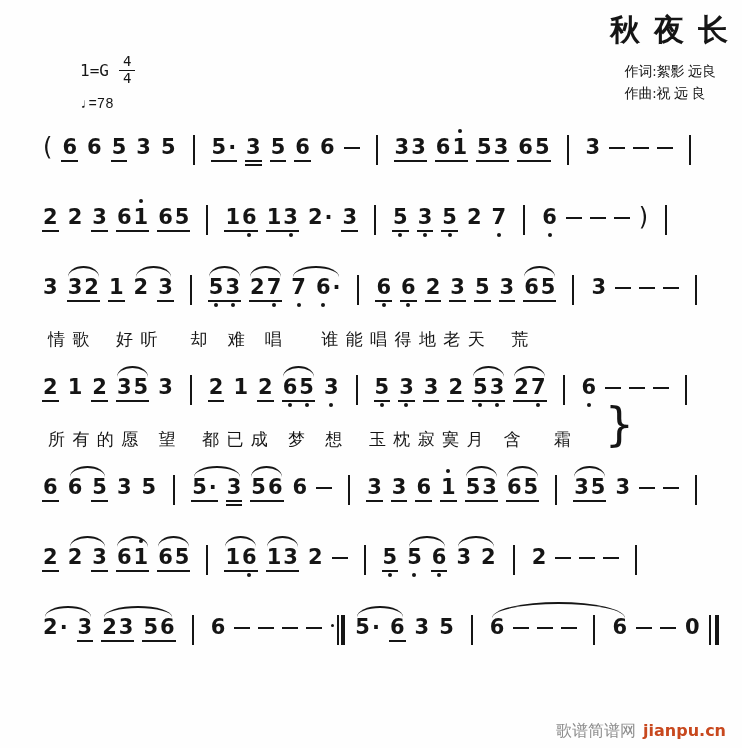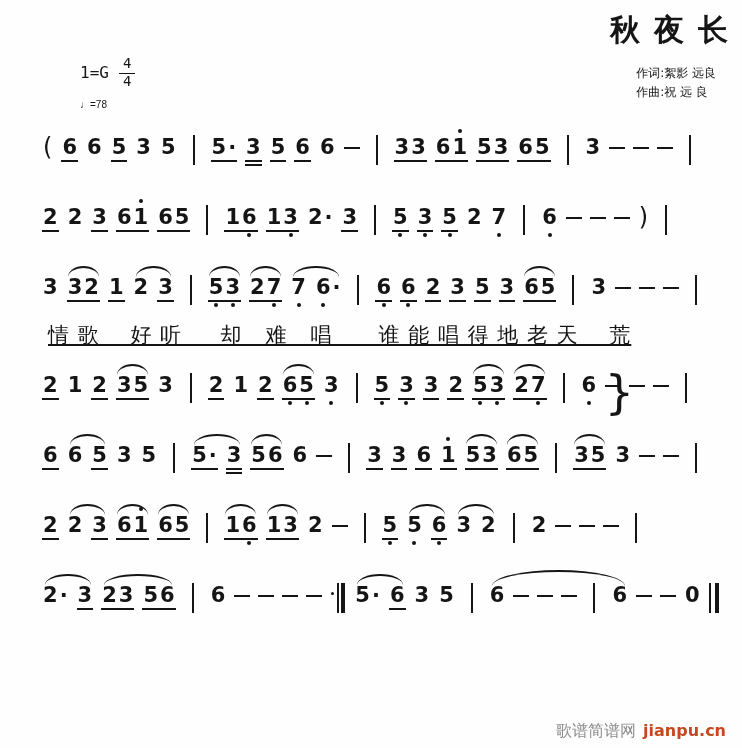--- a/index.html
+++ b/index.html
@@ -5,22 +5,22 @@
   html,body{margin:0;padding:0;background:#ddd;}
   .page{width:742px;height:748px;background:#fefefe;position:relative;overflow:hidden;
         font-family:"DejaVu Sans","Liberation Sans",sans-serif;color:#151515;margin:0 auto;}
   h1{margin:10px 0 0;text-align:right;font-family:"Liberation Serif","DejaVu Serif",serif;
      font-size:30px;font-weight:bold;letter-spacing:14px;padding-left:14px;}
   .meta{display:flex;justify-content:space-between;align-items:center;padding:4px 26px 0 80px;height:56px;}
   .keyrow{display:flex;align-items:center;gap:10px;font-size:16px;font-family:"DejaVu Sans Mono","Liberation Mono",monospace;}
   .meter{display:inline-block;text-align:center;font-size:14px;line-height:1.1;}
   .meter b{display:block;font-weight:normal;}
   .meter b:first-child{border-bottom:1px solid #151515;padding:0 4px 1px;}
-  .temporow{font-size:10px;margin-top:10px;font-family:Liberation Sans, sans-serif;}
-  .credits{font-size:12px;line-height:1.55;}
+  .temporow{font-size:14px;margin-top:10px;font-family:Liberation Mono, monospace;}
+  .credits{font-size:14px;line-height:1.55;font-family:Liberation Serif, serif;}
   #score{padding:0 12px 0 42px;}
   .line{position:relative;margin-top:12px;}
   .notes{display:flex;align-items:flex-start;gap:8px;position:relative;padding-top:14px;min-height:44px;}
   .tok{position:relative;font-size:21px;font-weight:bold;line-height:1;display:inline-flex;flex:none;}
   .tok.u1,.tok.u2{border-bottom:2px solid #151515;padding-bottom:2px;}
   .tok.u2::after{content:"";position:absolute;left:0;right:0;bottom:-6px;height:2px;background:#151515;}
   .tok.paren{font-weight:normal;font-size:24px;margin-top:-2px;}
   .ch{position:relative;display:inline-block;padding:0 1px;font-style:normal;}
   .dot{position:absolute;left:50%;transform:translateX(-50%);width:4px;height:4px;border-radius:50%;background:#151515;}
   .dot.hi{top:-8px;}
@@ -31,21 +31,21 @@
   .rep .rdot{position:absolute;left:1px;width:3px;height:3px;border-radius:50%;background:#151515;}
   .rep .rdot.t{top:9px;}
   .rep .thin{position:absolute;left:7px;top:0;width:2px;height:30px;background:#151515;}
   .rep .thick{position:absolute;left:11px;top:0;width:4px;height:30px;background:#151515;}
   .fin{position:relative;width:11px;height:30px;margin-top:-2px;flex:none;}
   .fin .thin{position:absolute;left:0;top:0;width:2px;height:30px;background:#151515;}
   .fin .thick{position:absolute;left:6px;top:0;width:4px;height:30px;background:#151515;}
   .arc{position:absolute;top:3px;height:9px;border-top:2px solid #151515;
        border-radius:50% 50% 0 0 / 100% 100% 0 0;}
   .arc.big{top:-1px;height:14px;}
-  .lyric{font-size:21px;white-space:pre;letter-spacing:1px;padding-left:6px;text-decoration:underline;}
+  .lyric{font-size:17px;white-space:pre;letter-spacing:1px;padding-left:6px;margin-top:7px;}
   .brace{position:absolute;right:96px;bottom:4px;font-size:46px;font-weight:normal;line-height:1;}
   .watermark{position:absolute;right:16px;bottom:6px;font-size:16px;white-space:nowrap;text-align:right;}
   .wm-name{color:#8d8d8d;}
   .wm-url{color:#c8481e;margin-left:7px;font-weight:bold;}
 </style>
 </head>
 <body>
 
 <div class="page">
   <h1>秋夜长</h1>
@@ -335,20 +335,21 @@
           </span>
           <span class="dash"></span>
           <span class="dash"></span>
           <span class="dash"></span>
           <span class="bar"></span>
           <i class="arc" style="left: 75px; width: 31px;"></i>
           <i class="arc" style="left: 241px; width: 31px;"></i>
           <i class="arc" style="left: 431px; width: 31px;"></i>
           <i class="arc" style="left: 472px; width: 31px;"></i>
         </div>
+        <div class="lyric">所 有 的 愿   望    都 已 成   梦   想    玉 枕 寂 寞 月   含     霜</div>
         <span class="brace">}</span>
       </div>
       <div class="line">
         <div class="notes">
           <span class="tok u1">
             <i class="ch">6</i>
           </span>
           <span class="tok">
             <i class="ch">6</i>
           </span>

